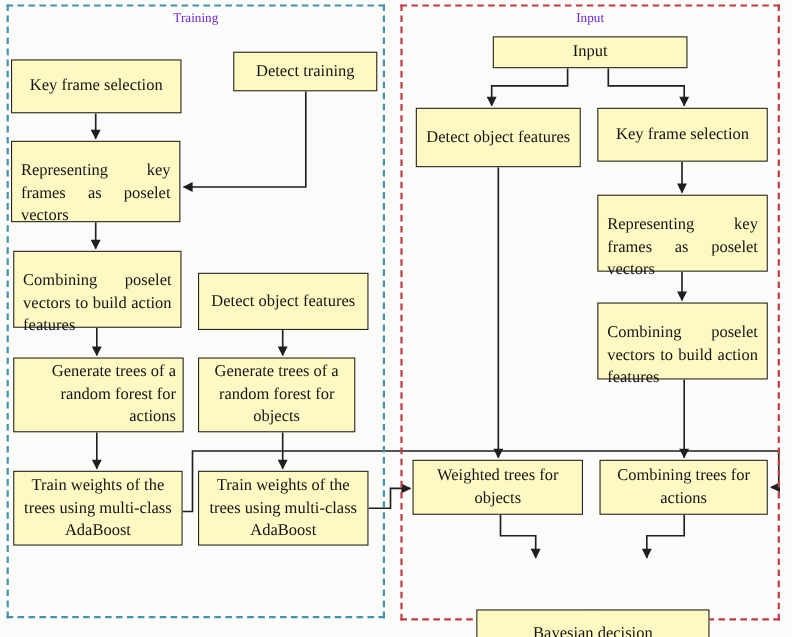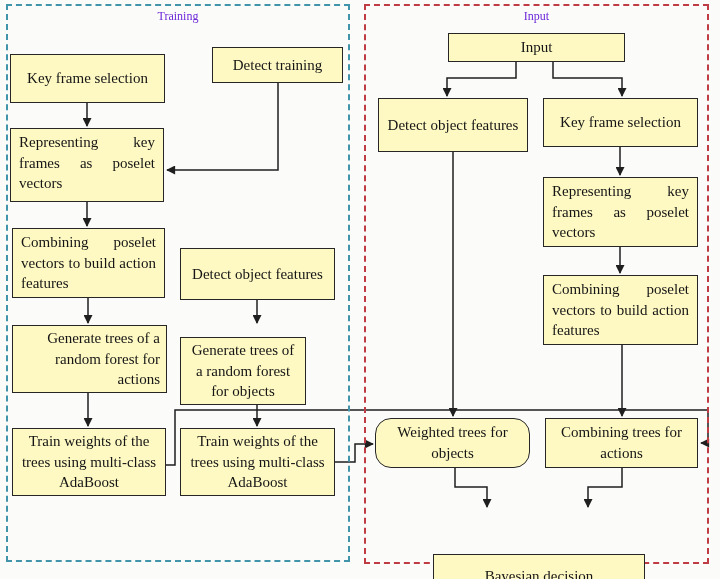--- a/index.html
+++ b/index.html
@@ -19,39 +19,39 @@
     text-align:center;font-size:12px;color:#6d28d9;
   }
   .node{
     position:absolute;box-sizing:border-box;
     background:#fef9c3;border:1.6px solid #262626;
     font-size:15px;line-height:1.38;
     display:flex;align-items:center;justify-content:center;
     text-align:center;padding:2px 6px;
   }
   .node.justify{
-    display:block;text-align:justify;padding:3px 8px;
+    display:block;text-align:justify;padding:16px 8px;
   }
   
   .t-kfs       {left:10px;  top:54px;  width:155px; height:49px;}
   .t-poselet   {left:212px; top:47px;  width:131px; height:36px;}
   .t-represent {left:10px;  top:128px; width:154px; height:74px;}
   .t-combine   {left:12px;  top:228px; width:153px; height:70px;}
   .t-detect    {left:180px; top:248px; width:155px; height:52px;}
   .t-gen-act   {left:12px;  top:325px; width:155px; height:68px;text-align:right;}
-  .t-gen-obj   {left:180px; top:337px; width:126px; height:68px;}
+  .t-gen-obj   {left:180px; top:325px; width:143px; height:68px;}
   .t-train-act {left:12px;  top:428px; width:154px; height:68px;}
   .t-train-obj {left:180px; top:428px; width:155px; height:68px;}
   
   .s-input     {left:448px; top:33px;  width:177px; height:29px;}
   .s-detect    {left:378px; top:98px;  width:150px; height:54px;}
   .s-kfs       {left:543px; top:98px;  width:155px; height:49px;}
   .s-represent {left:543px; top:177px; width:155px; height:70px;}
   .s-combine   {left:543px; top:275px; width:155px; height:70px;}
-  .s-w-obj     {left:375px; top:418px; width:155px; height:50px;border-radius:16px;}
+  .s-w-obj     {left:375px; top:418px; width:155px; height:50px;}
   .s-w-act     {left:545px; top:418px; width:153px; height:50px;}
   .s-bayes     {left:433px; top:506px; width:212px; height:45px;margin-top:48px;}
 </style>
 </head>
 <body>
 
 <div class="canvas">
 
   <svg class="wires" viewBox="0 0 720 579" xmlns="http://www.w3.org/2000/svg">
     <defs>

